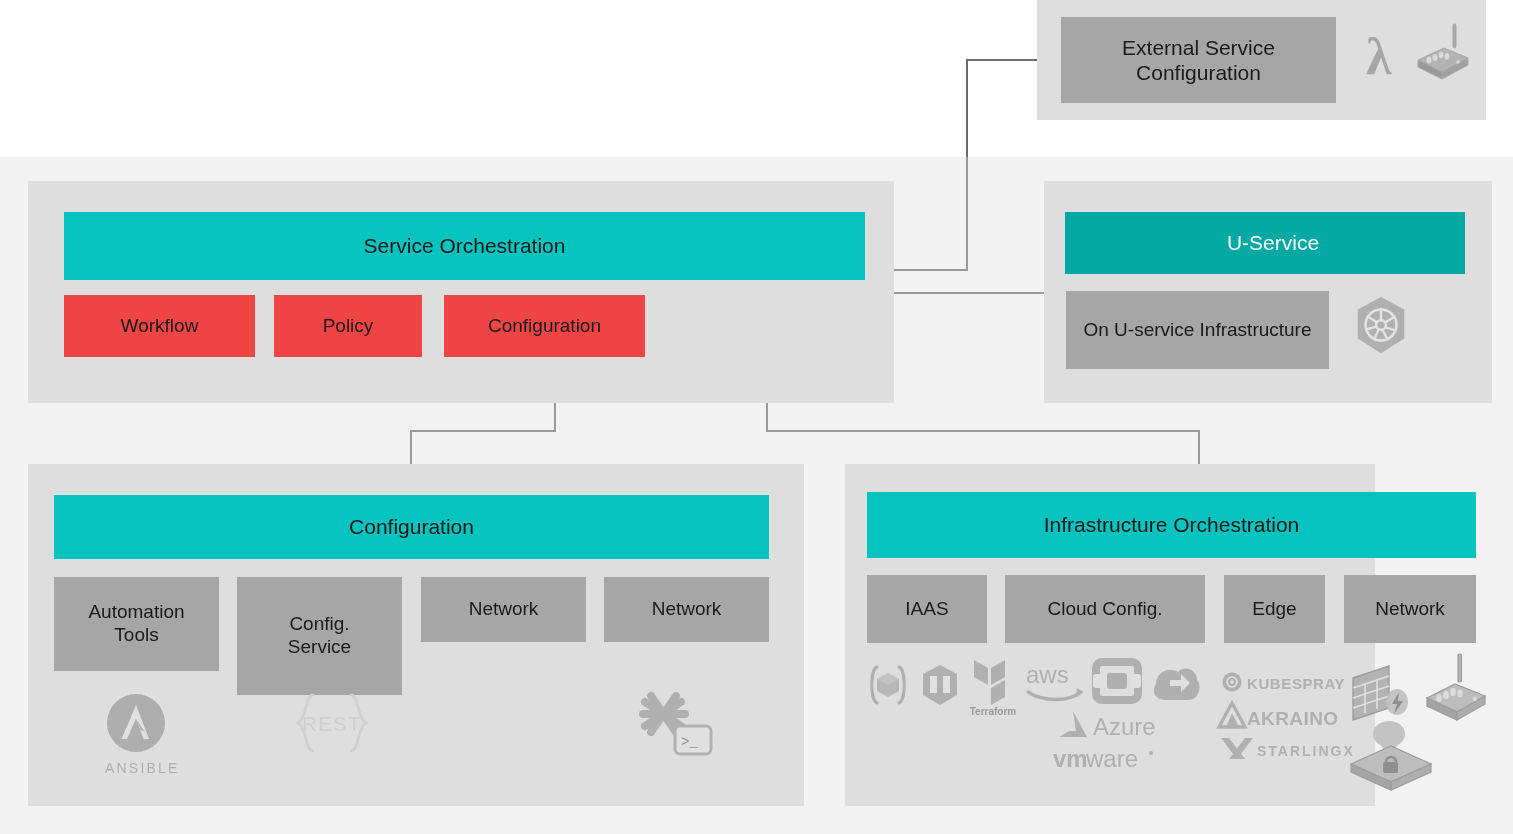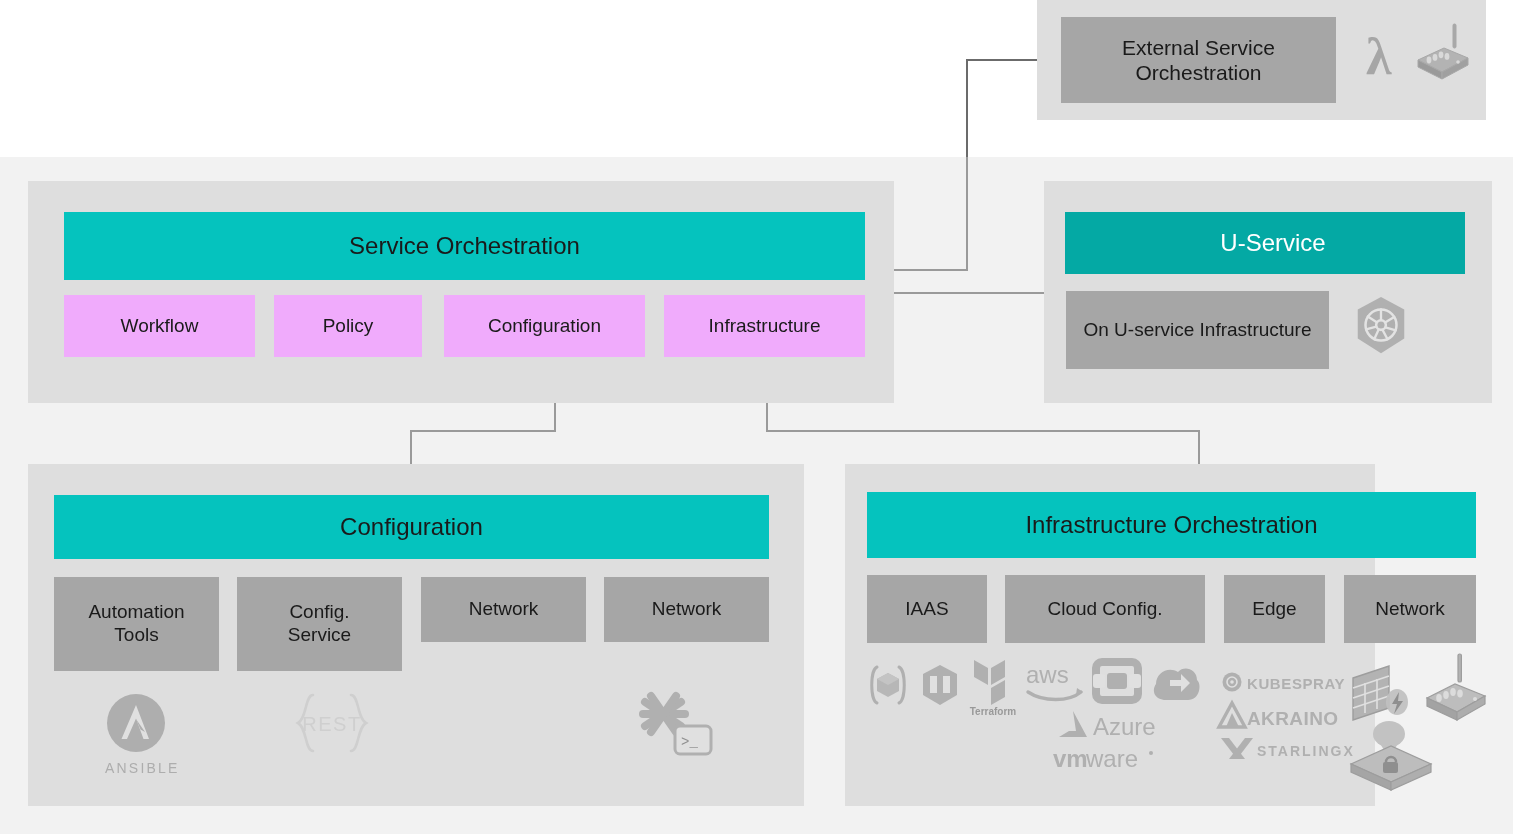--- a/index.html
+++ b/index.html
@@ -19,32 +19,32 @@
 
   
   .panel { position: absolute; background: #dedede; }
 
   
   .title-bar {
     position: absolute;
     background: #05c3be;
     color: #1a1a1a;
     display: flex; align-items: center; justify-content: center;
-    font-size: 24px; line-height: 1.15; text-align: center;
+    font-size: 21px; line-height: 1.15; text-align: center;
   }
   .title-bar.dark { background: #04a9a4; color: #ffffff; }
 
   
   .box {
     position: absolute;
     display: flex; align-items: center; justify-content: center;
     text-align: center; line-height: 1.2;
     font-size: 19px; color: #1a1a1a;
   }
-  .box.teal { background: #f0abfc; }
+  .box.teal { background: #ef4444; }
   .box.gray { background: #a6a6a6; }
 
   
   .ln { position: absolute; background: #6b6b6b; }
   .ln.v { width: 2px; }
   .ln.h { height: 2px; }
   .ln.light { background: #9a9a9a; }
 
   
   .iconwrap { position: absolute; }
@@ -71,21 +71,21 @@
   <div class="ln v light" style="left:554px; top:353px; height:78px;"></div>
   <div class="ln h light" style="left:410px; top:430px; width:146px;"></div>
   <div class="ln v light" style="left:410px; top:430px; height:35px;"></div>
 
   <div class="ln v light" style="left:766px; top:353px; height:78px;"></div>
   <div class="ln h light" style="left:766px; top:430px; width:434px;"></div>
   <div class="ln v light" style="left:1198px; top:430px; height:35px;"></div>
 
   <div class="panel" style="left:1037px; top:0px; width:449px; height:120px;">
     <div class="box gray" style="left:24px; top:17px; width:275px; height:86px; font-size:21px;">
-      <span>External Service Orchestration</span>
+      <span>External Service Configuration</span>
     </div>
 
     <div class="iconwrap" style="left:325px; top:28px; width:46px; height:56px;">
       <svg width="46" height="56" viewBox="0 0 46 56">
         <text x="4" y="46" font-family="Liberation Serif, serif" font-size="52" font-weight="bold" fill="#a6a6a6">λ</text>
       </svg>
     </div>
 
     <div class="iconwrap" style="left:375px; top:22px; width:62px; height:62px;">
       <svg width="62" height="62" viewBox="0 0 62 62">
@@ -114,23 +114,20 @@
 
     <div class="box teal" style="left:36px; top:114px; width:191px; height:62px;">
       <span>Workflow</span>
     </div>
     <div class="box teal" style="left:246px; top:114px; width:148px; height:62px;">
       <span>Policy</span>
     </div>
     <div class="box teal" style="left:416px; top:114px; width:201px; height:62px;">
       <span>Configuration</span>
     </div>
-    <div class="box teal" style="left:636px; top:114px; width:201px; height:62px;">
-      <span>Infrastructure</span>
-    </div>
   </div>
 
   <div class="panel" style="left:1044px; top:181px; width:448px; height:222px;">
 
     <div class="title-bar dark" style="left:21px; top:31px; width:400px; height:62px;padding-left:16px;">
       <span>U-Service</span>
     </div>
 
     <div class="box gray" style="left:22px; top:110px; width:263px; height:78px;">
       <span>On U-service Infrastructure</span>
@@ -157,21 +154,21 @@
 
   <div class="panel" style="left:28px; top:464px; width:776px; height:342px;">
 
     <div class="title-bar" style="left:26px; top:31px; width:715px; height:64px;">
       <span>Configuration</span>
     </div>
 
     <div class="box gray" style="left:26px; top:113px; width:165px; height:94px;">
       <span>Automation<br>Tools</span>
     </div>
-    <div class="box gray" style="left:209px; top:113px; width:165px; height:94px;">
+    <div class="box gray" style="left:209px; top:113px; width:165px; height:118px;">
       <span>Config.<br>Service</span>
     </div>
     <div class="box gray" style="left:393px; top:113px; width:165px; height:65px;">
       <span>Network</span>
     </div>
     <div class="box gray" style="left:576px; top:113px; width:165px; height:65px;">
       <span>Network</span>
     </div>
 
     <div class="iconwrap" style="left:77px; top:228px; width:62px; height:82px;">

